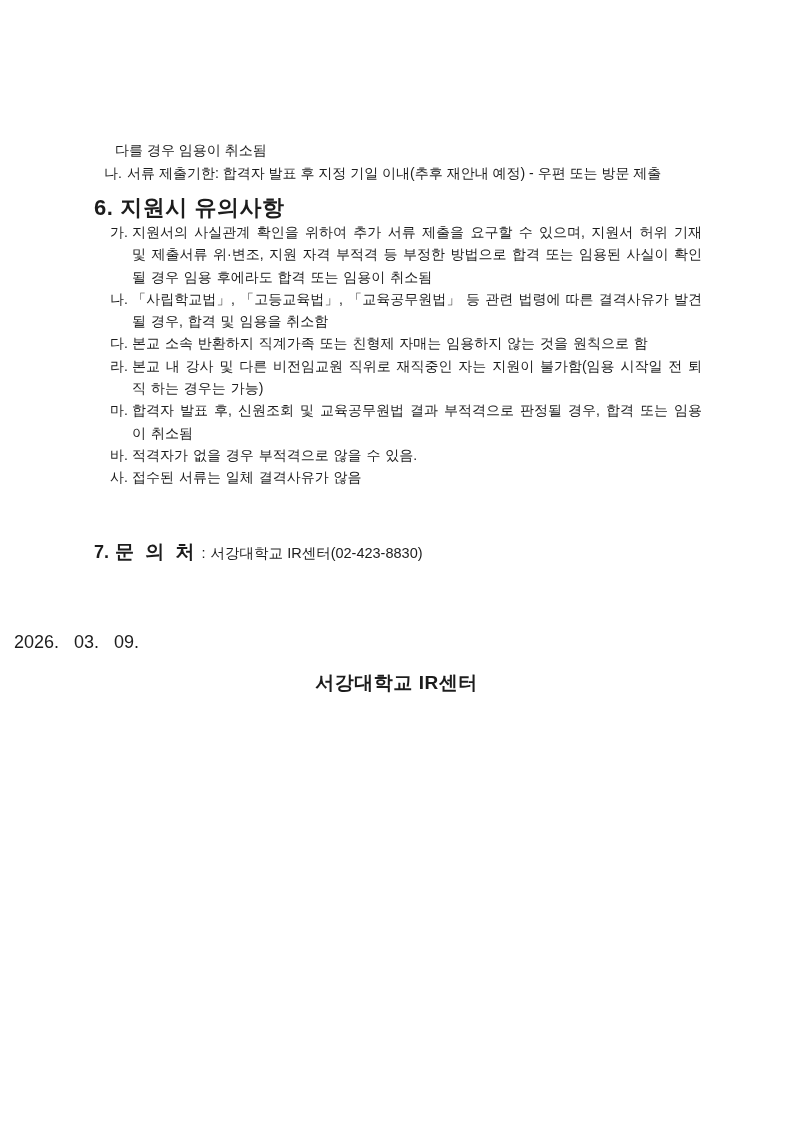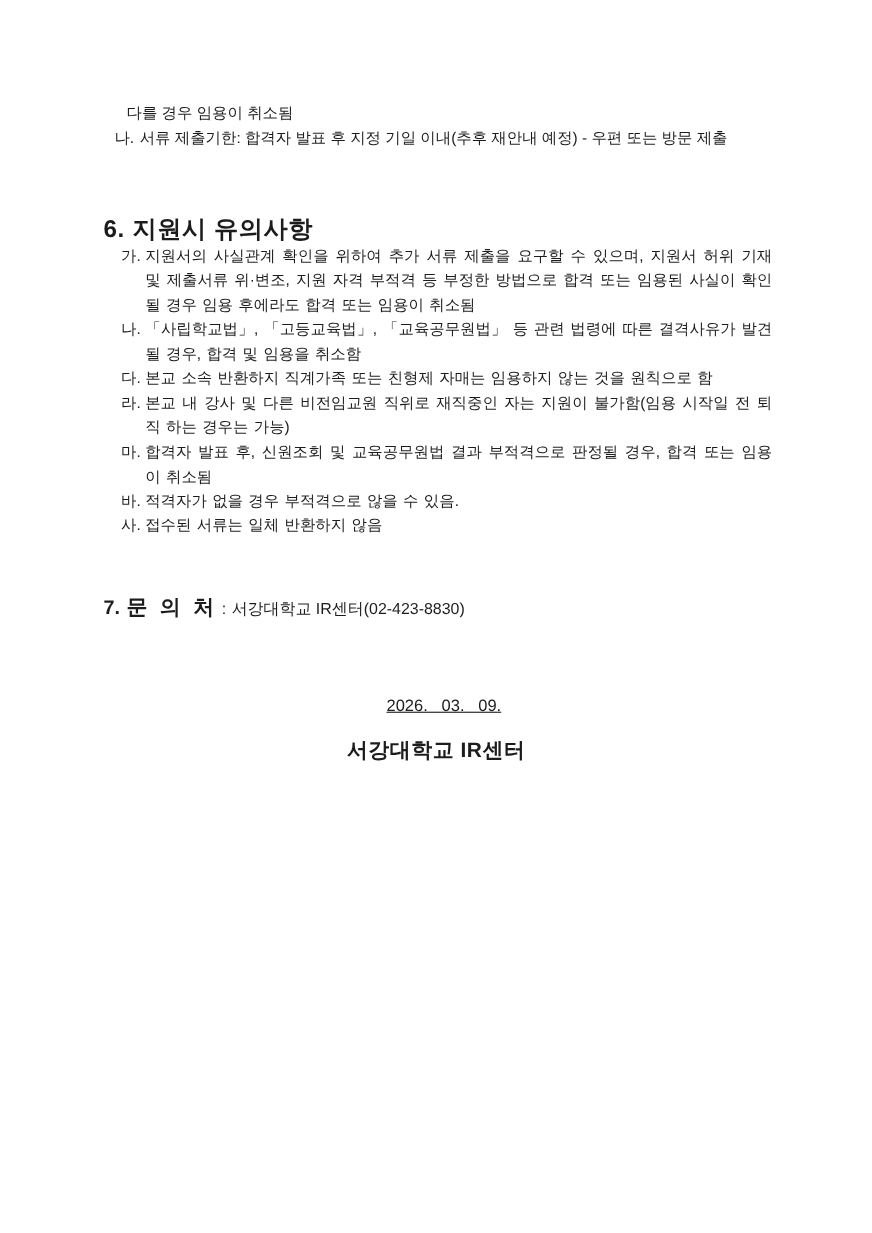--- a/index.html
+++ b/index.html
@@ -22,20 +22,21 @@
   .frag {
     position: absolute;
     left: 104px;
     top: 91px;
     width: 612px;
     font-size: 14px;
     line-height: 23px;
   }
   .frag-cont {
     margin-left: 11px;
+    margin-top: 48px;
   }
   .frag-item {
     display: flex;
   }
   .frag-item .label {
     width: 23px;
     flex: 0 0 23px;
   }
   .frag-item .text {
     flex: 1;
@@ -102,25 +103,23 @@
   }
 
   
   .date-line {
     position: absolute;
     left: 0;
     top: 632px;
     width: 100%;
     padding-left: 14px;
     box-sizing: border-box;
-    text-align: center;
-    font-size: 15px;
+    font-size: 18px;
     line-height: 20px;
     white-space: pre;
-    text-decoration: underline;
   }
   .org-line {
     position: absolute;
     left: 0;
     top: 669px;
     width: 100%;
     box-sizing: border-box;
     text-align: center;
     font-size: 19px;
     font-weight: 700;
@@ -165,21 +164,21 @@
     <div class="kitem">
       <span class="label">마.</span>
       <span class="text">합격자 발표 후, 신원조회 및 교육공무원법 결과 부적격으로 판정될 경우, 합격 또는 임용이 취소됨</span>
     </div>
     <div class="kitem">
       <span class="label">바.</span>
       <span class="text">적격자가 없을 경우 부적격으로 않을 수 있음.</span>
     </div>
     <div class="kitem">
       <span class="label">사.</span>
-      <span class="text">접수된 서류는 일체 반환하지 않음</span>
+      <span class="text">접수된 서류는 일체 결격사유가 않음</span>
     </div>
   </div>
 
   <div class="sec7">
     <span class="h-num">7.</span><span class="h-title">문 의 처</span><span class="sep">:</span><span class="contact">서강대학교 IR센터(02-423-8830)</span>
   </div>
 
   <div class="date-line">2026.   03.   09.</div>
 
   <div class="org-line">서강대학교  IR센터</div>

